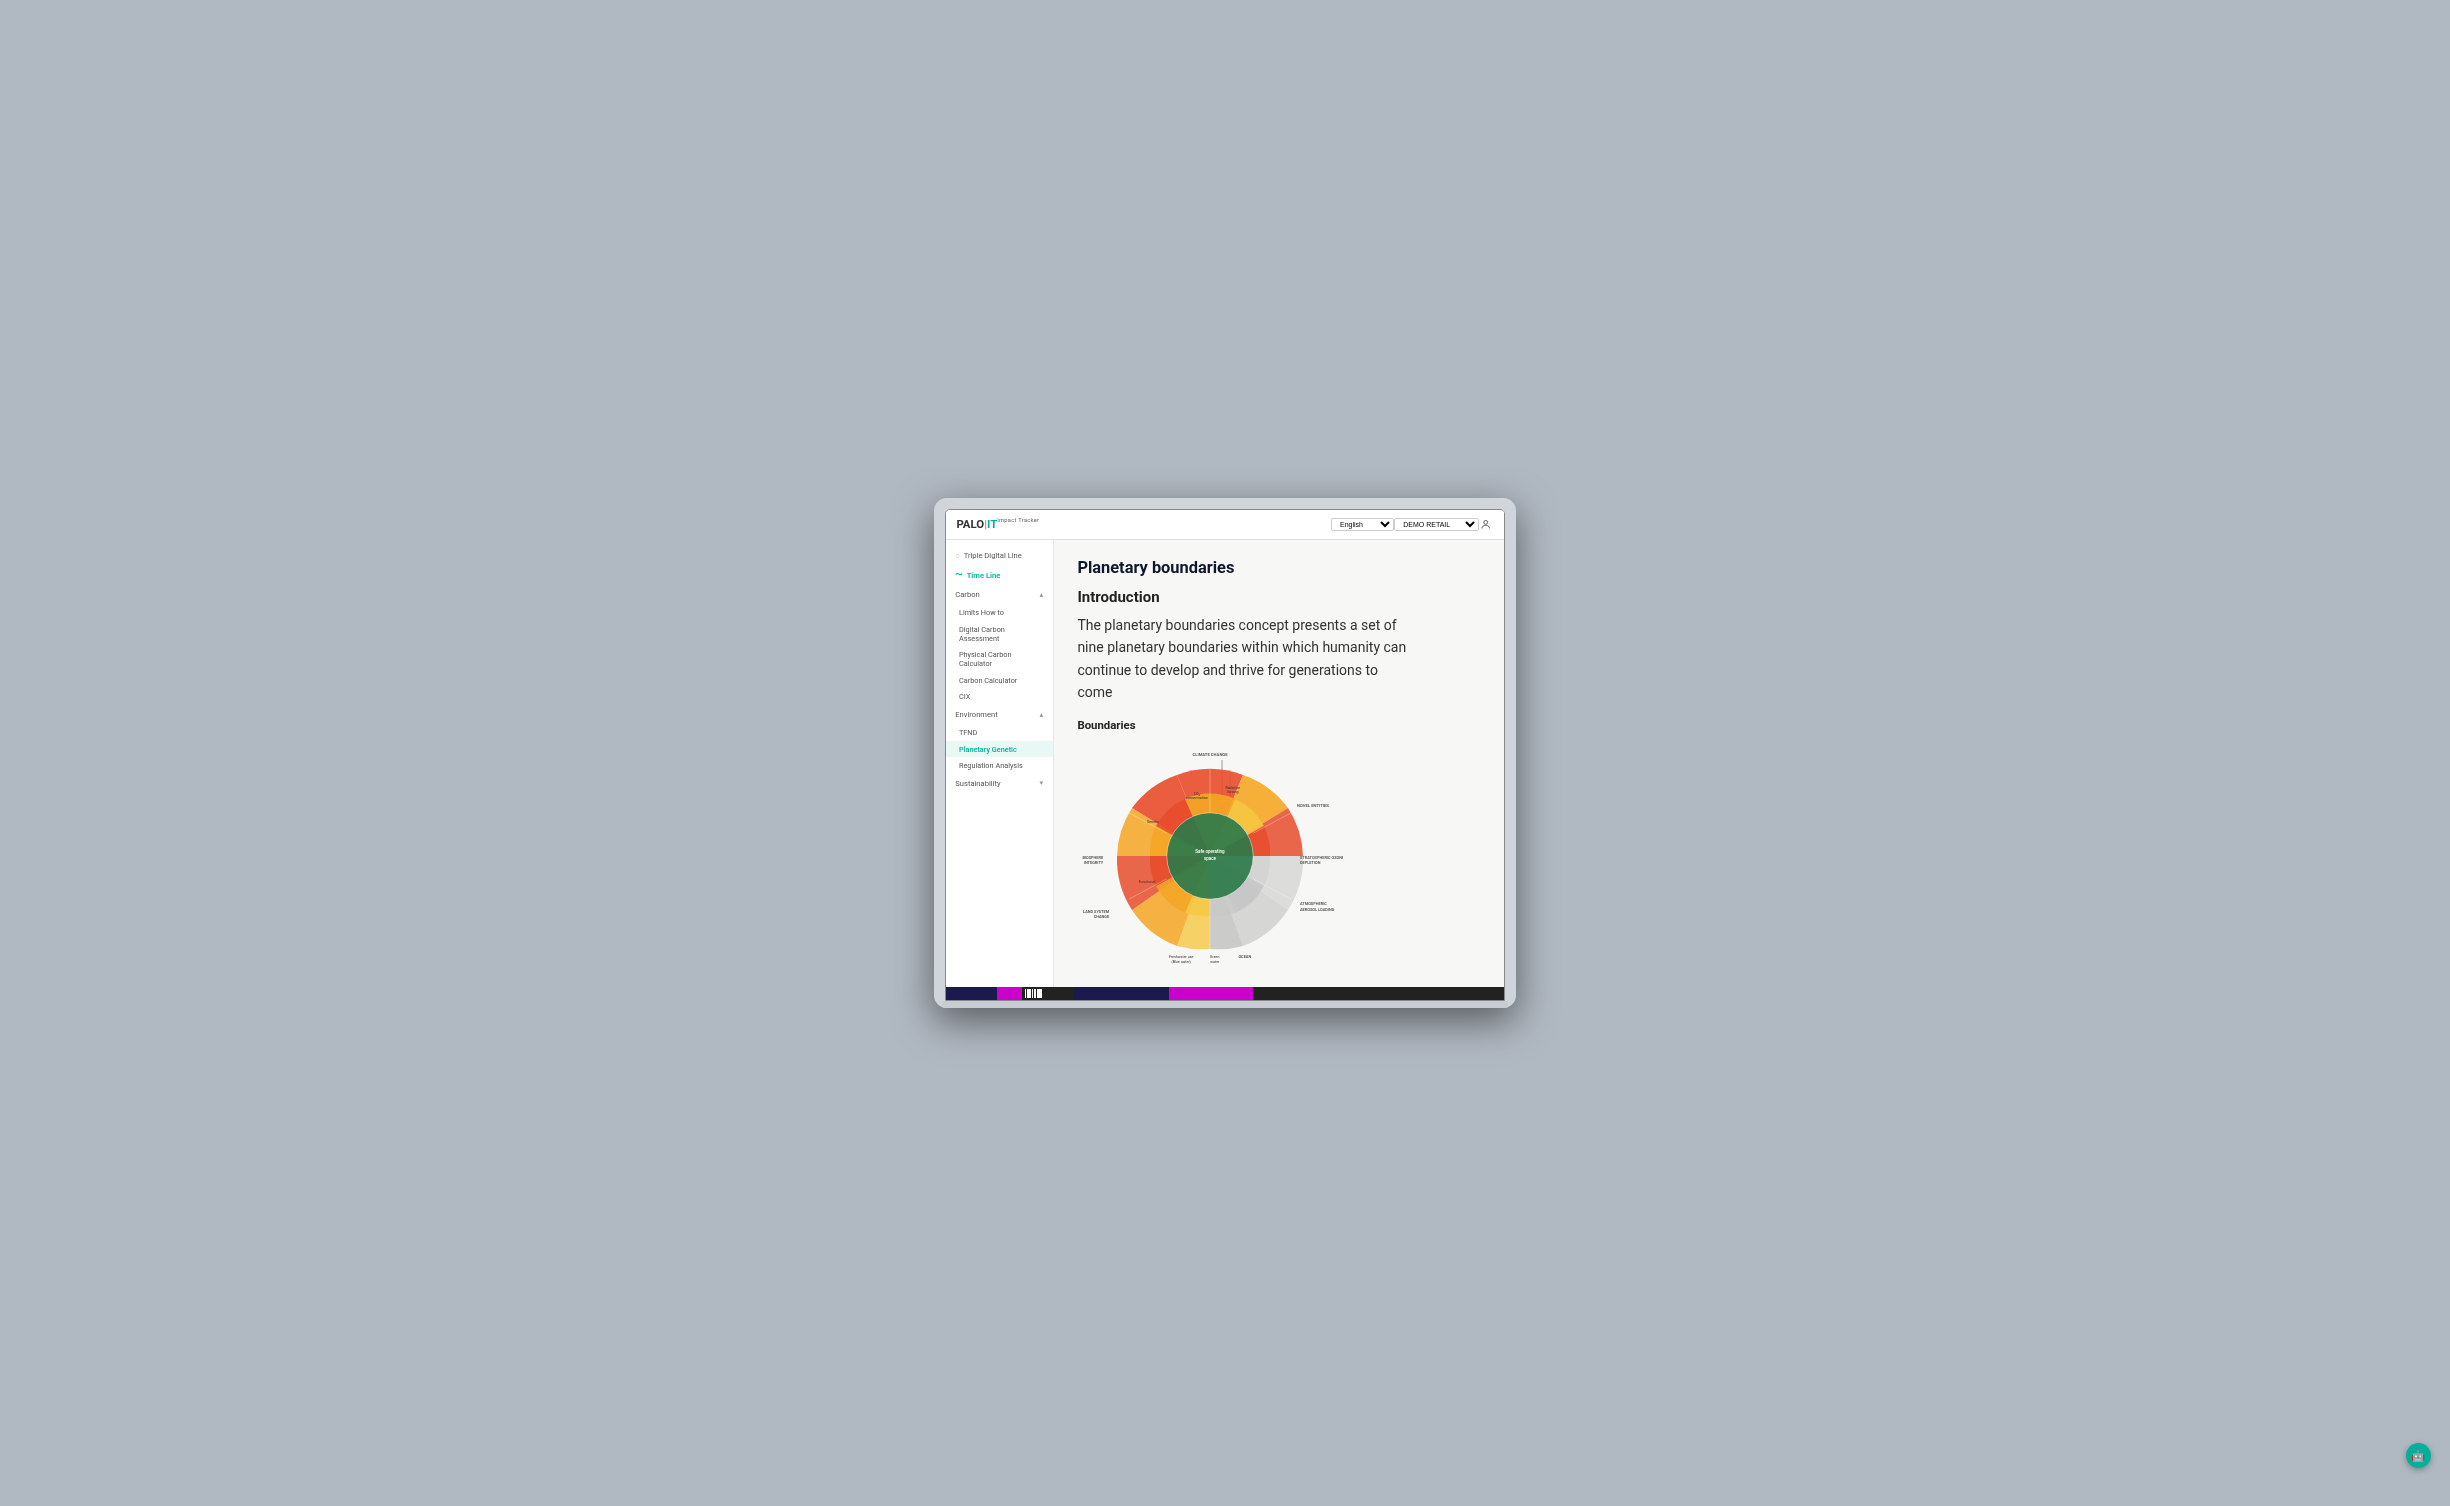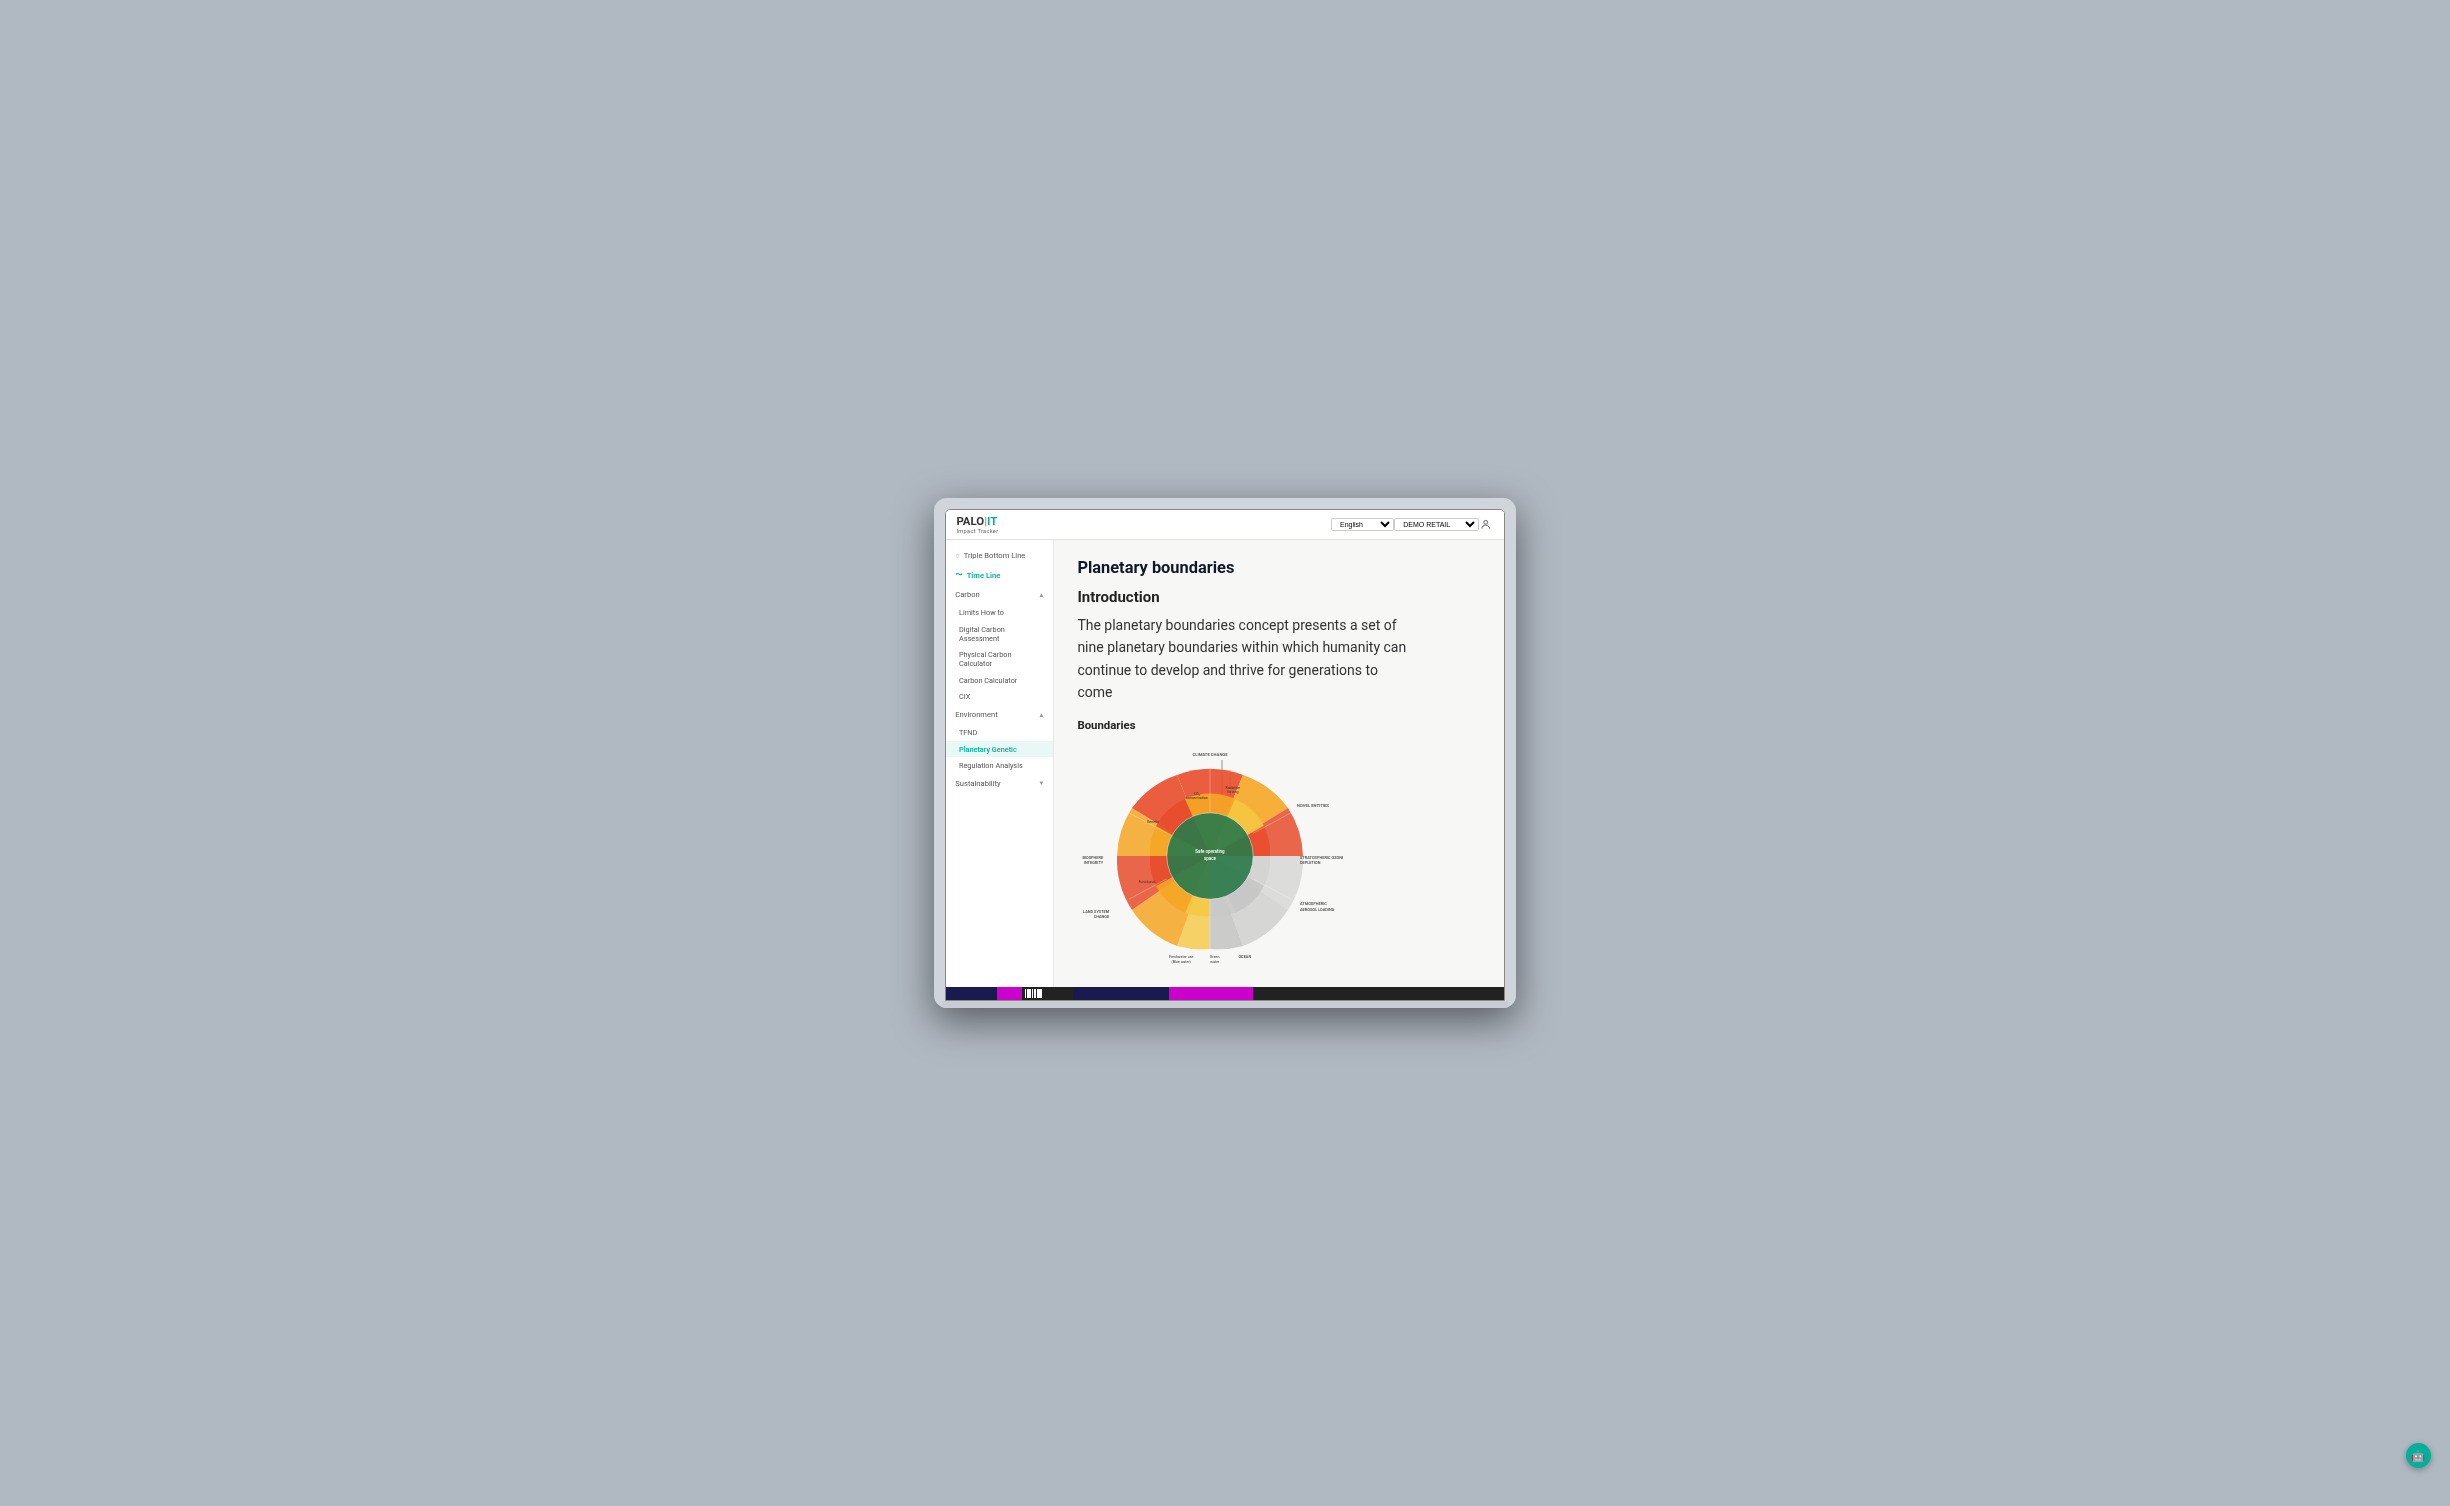--- a/index.html
+++ b/index.html
@@ -29,21 +29,20 @@
       display: flex;
       align-items: center;
       justify-content: space-between;
       padding: 5px 10px;
       background: #fff;
       border-bottom: 0.6px solid #e0e0e0;
       height: 30px;
     }
     .logo-area {
       display: flex;
-      flex-direction: column;
     }
     .logo-text {
       font-size: 11.4px;
       font-weight: 700;
       color: #333;
     }
     .logo-text span.palo { color: #333; }
     .logo-text span.it { color: #00b09b; }
     .logo-subtitle {
       font-size: 5.7px;
@@ -236,21 +235,21 @@
         </div>
       </div>
     </div>
 
     <div class="app-body">
 
       <div class="sidebar">
 
         <div class="sidebar-item-main">
           <span class="nav-icon">○</span>
-          <span>Triple Bottom Line</span>
+          <span>Triple Digital Line</span>
         </div>
 
         <div class="sidebar-item-main active">
           <span class="nav-icon">〜</span>
           <span>Time Line</span>
         </div>
 
         <div class="sidebar-section-header">
           <span>Carbon</span>
           <span class="icon">▲</span>

